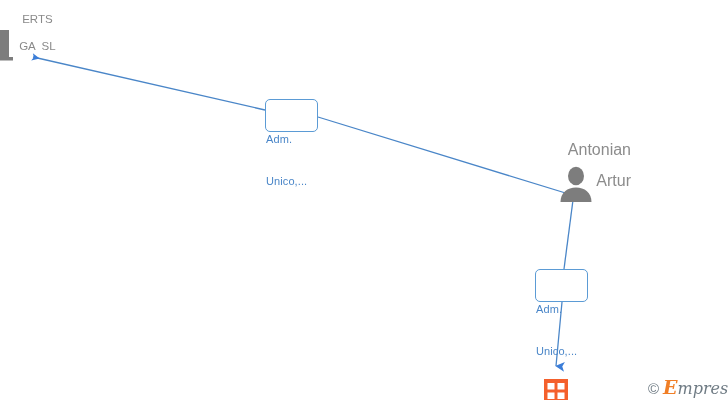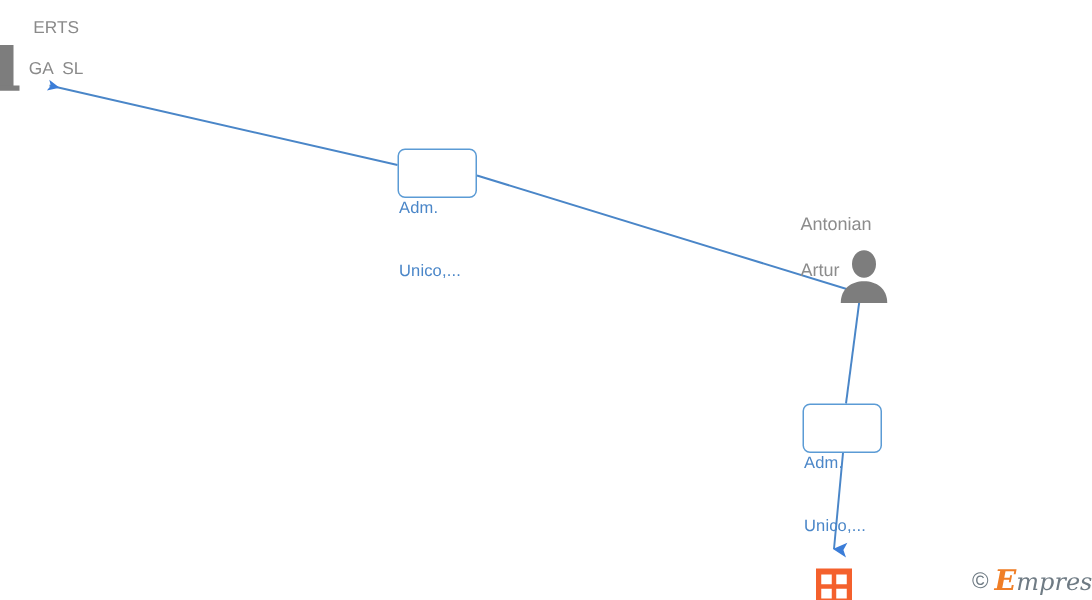--- a/index.html
+++ b/index.html
@@ -42,23 +42,23 @@
     width: 34px;
     height: 34px;
   }
 
   
   .person-label {
     position: absolute;
     left: 521px;
     top: 126px;
     width: 110px;
-    text-align: left;
+    text-align: right;
     color: #8c8c8c;
-    font-size: 12px;
+    font-size: 16px;
     line-height: 15.5px;
     white-space: pre;
   }
   .person-icon {
     position: absolute;
     left: 557px;
     top: 166px;
     width: 38px;
     height: 36px;
   }

